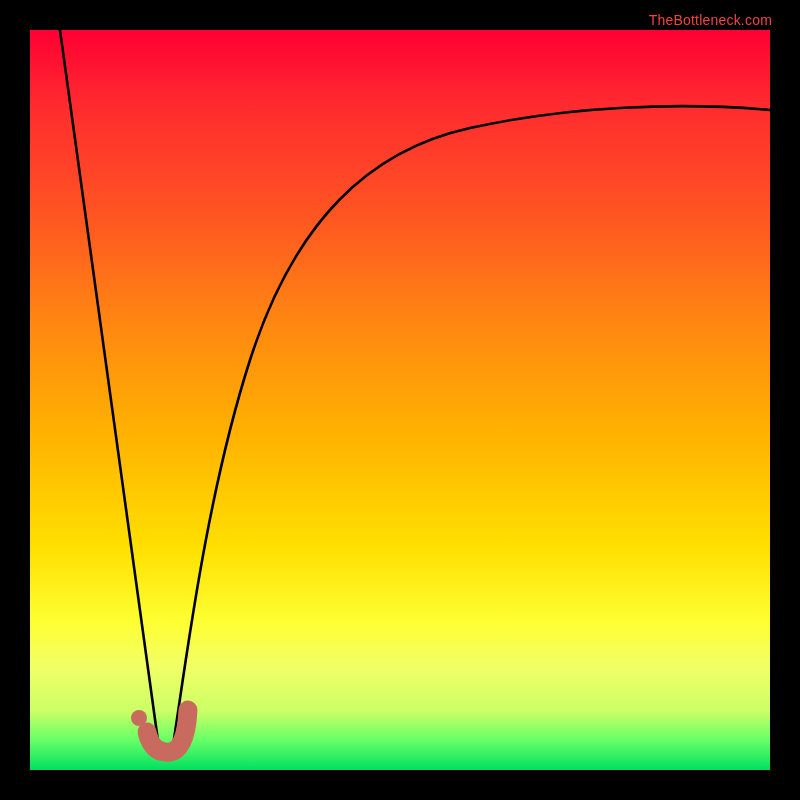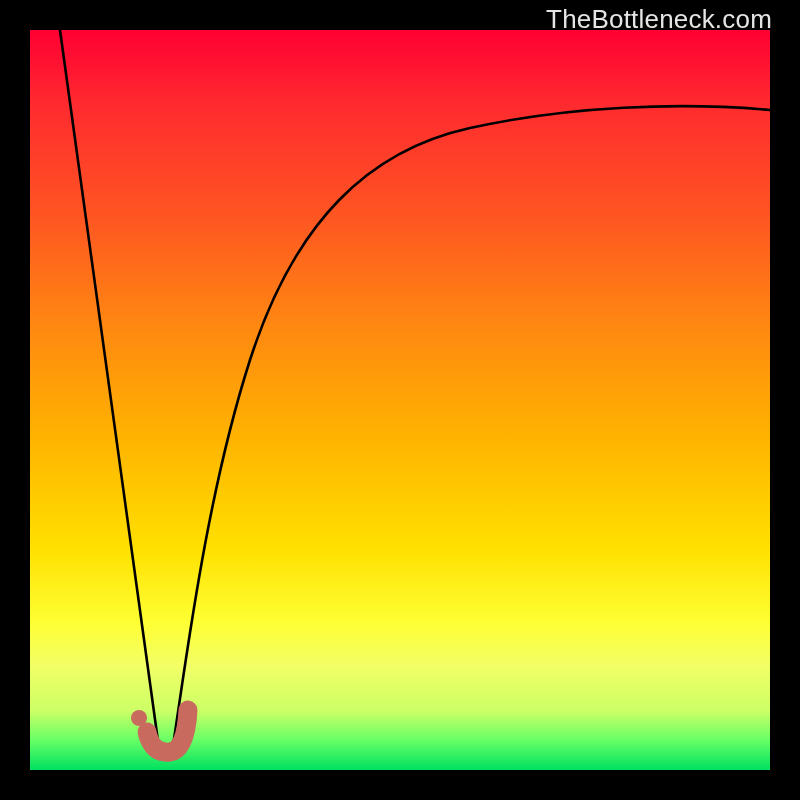--- a/index.html
+++ b/index.html
@@ -43,24 +43,24 @@
       #00e060 100%);
   }
   svg.curves {
     position: absolute;
     left: 0; top: 0;
     width: 740px; height: 740px;
     overflow: visible;
   }
   .watermark {
     position: absolute;
-    top: 4px;
+    top: 12px;
     right: 28px;
-    color: #e5e5e5;
-    font-size: 26px;
+    color: #ef4444;
+    font-size: 14px;
     font-weight: 500;
     letter-spacing: 0.2px;
     user-select: none;
   }
 </style>
 </head>
 <body>
 
 <div class="frame">
 

